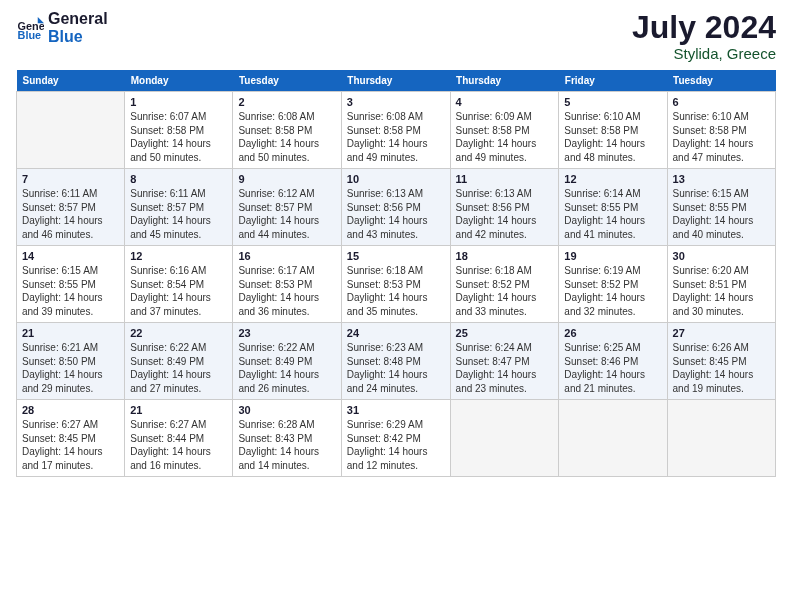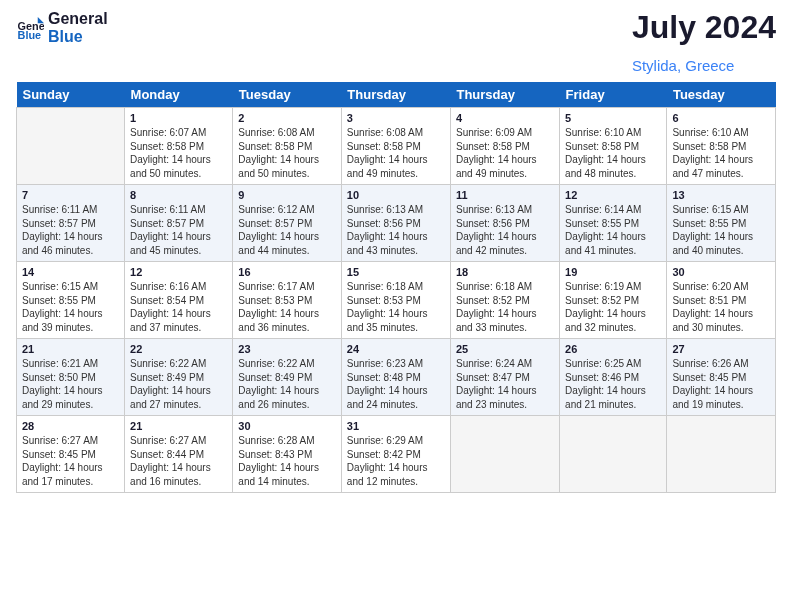--- a/index.html
+++ b/index.html
@@ -25,43 +25,43 @@
     .logo {
       display: flex;
       align-items: center;
       gap: 4px;
     }
     .logo-icon {
       width: 28px;
       height: 28px;
     }
     .title-block {
+      text-align: right;
     }
     .month-year {
       font-size: 32px;
       font-weight: bold;
       color: #1a1a2e;
       line-height: 1.1;
     }
     .location {
       font-size: 15px;
-      color: #3b82f6;
-      margin-top: 12px;
+      color: #14532d;
     }
     table {
       width: 100%;
       border-collapse: collapse;
       font-size: 10px;
     }
     thead tr th {
       background-color: #1565c0;
       color: #fff;
       text-align: left;
       padding: 5px 6px;
-      font-size: 13px;
+      font-size: 10px;
       font-weight: bold;
     }
     tbody tr td {
       border: 1px solid #ccc;
       vertical-align: top;
       padding: 4px 5px;
       min-height: 72px;
       height: 72px;
       width: 113px;
     }

